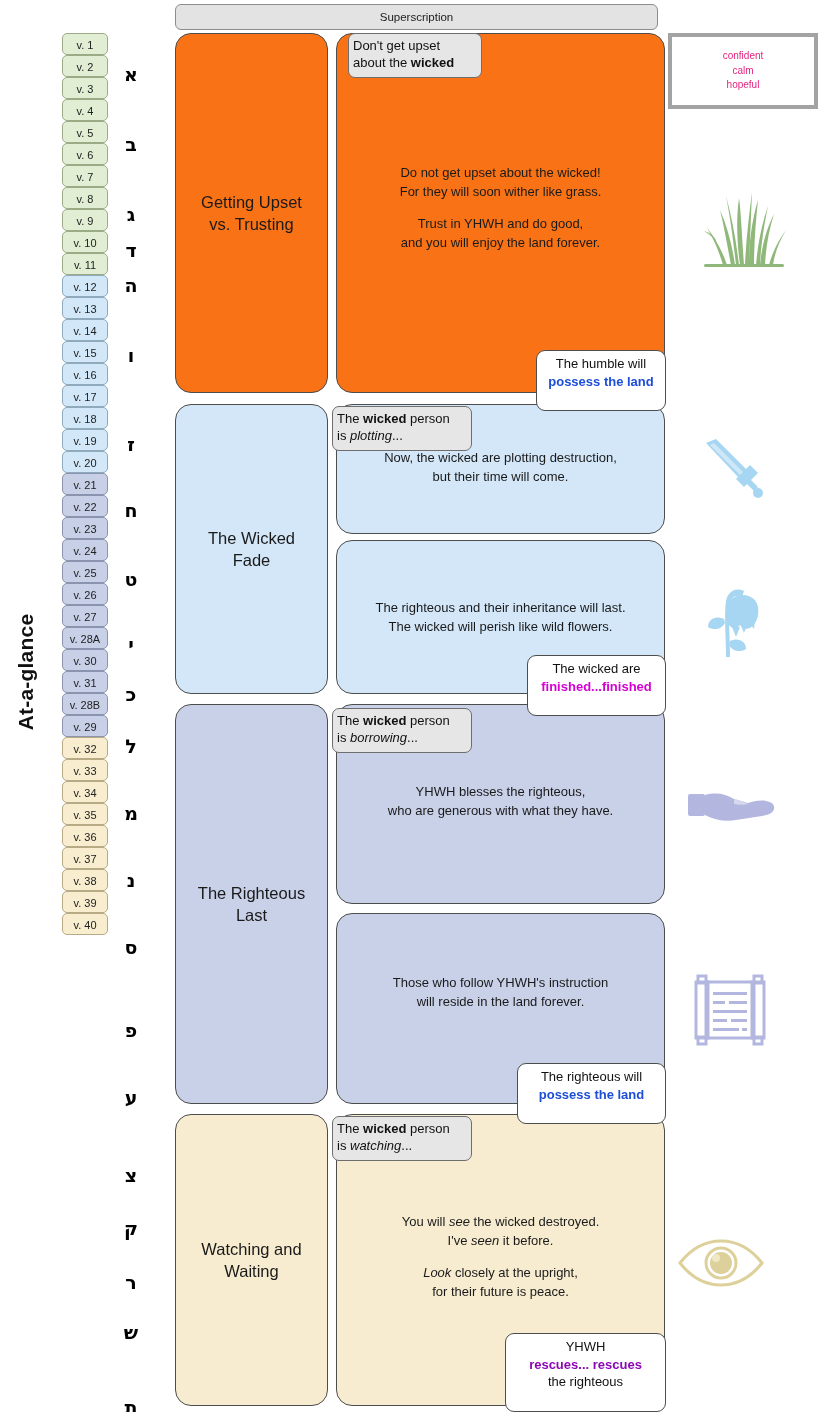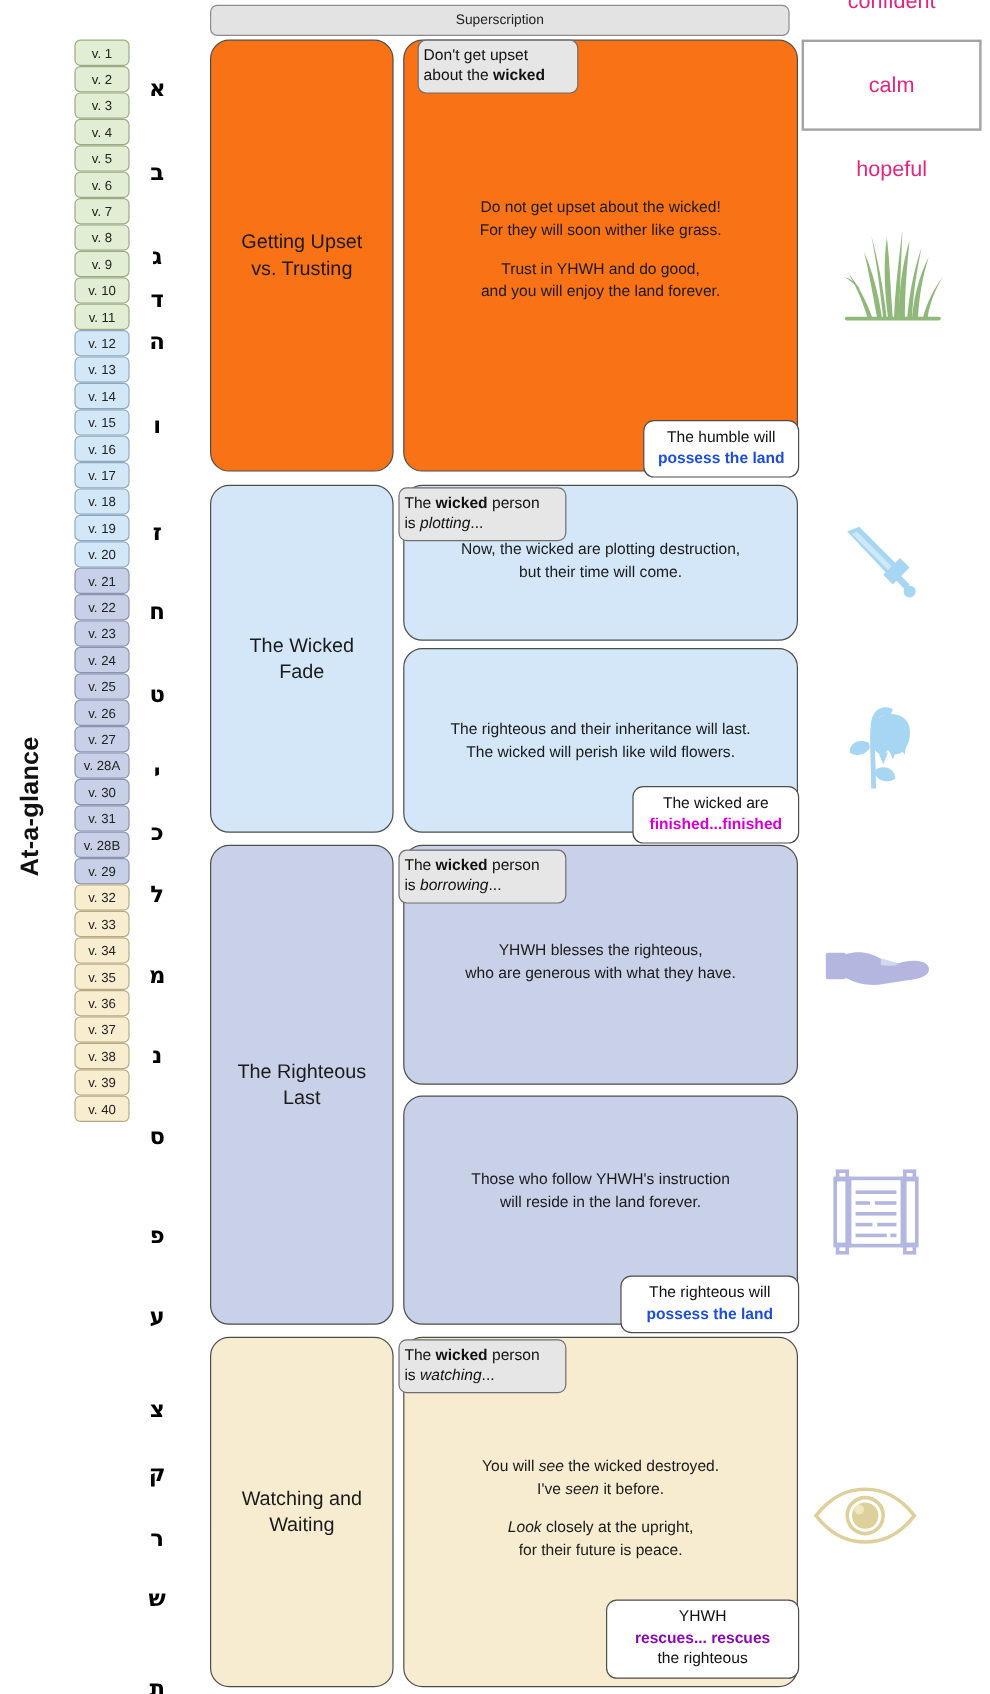--- a/index.html
+++ b/index.html
@@ -47,24 +47,24 @@
     position:absolute;left:175px;top:4px;width:483px;height:26px;
     background:#e3e3e3;border:1px solid #8d8d8d;border-radius:6px;
     font-size:11.5px;color:#222;
     display:flex;align-items:center;justify-content:center;
     box-sizing:border-box;
   }
 
   
   #emotion-box{
     position:absolute;left:668px;top:33px;width:150px;height:76px;
-    border:2px solid #a3a3a3;background:#fff;
+    border:4px solid #a3a3a3;background:#fff;
     box-sizing:border-box;
     display:flex;flex-direction:column;align-items:center;justify-content:center;
-    color:#e3257f;font-size:18px;line-height:1.45;gap:44px;
+    color:#e3257f;font-size:10px;line-height:1.45;
   }
 
   
   .title-panel{
     position:absolute;left:175px;width:153px;
     border:1px solid #4d4d4d;border-radius:16px;
     box-sizing:border-box;
     display:flex;align-items:center;justify-content:center;
     text-align:center;font-size:16.5px;line-height:1.35;color:#1a1a1a;
     padding:0 8px;
@@ -102,21 +102,21 @@
     text-align:left;
   }
   .tag b{font-weight:bold;}
   .tag i{font-style:italic;}
 
   
   .callout{
     position:absolute;
     background:#fff;border:1px solid #4d4d4d;border-radius:9px;
     font-size:13px;line-height:1.35;color:#111;
-    padding:4px 9px 7px;
+    padding:4px 9px 20px;
     box-sizing:border-box;
     text-align:center;z-index:6;
   }
   .hl-orange{color:#1d4ed8;font-weight:bold;}
   .hl-magenta{color:#d400d4;font-weight:bold;}
   .hl-purple{color:#8b08b5;font-weight:bold;}
 
   
   .side-icon{position:absolute;}
   i.em{font-style:italic;}

